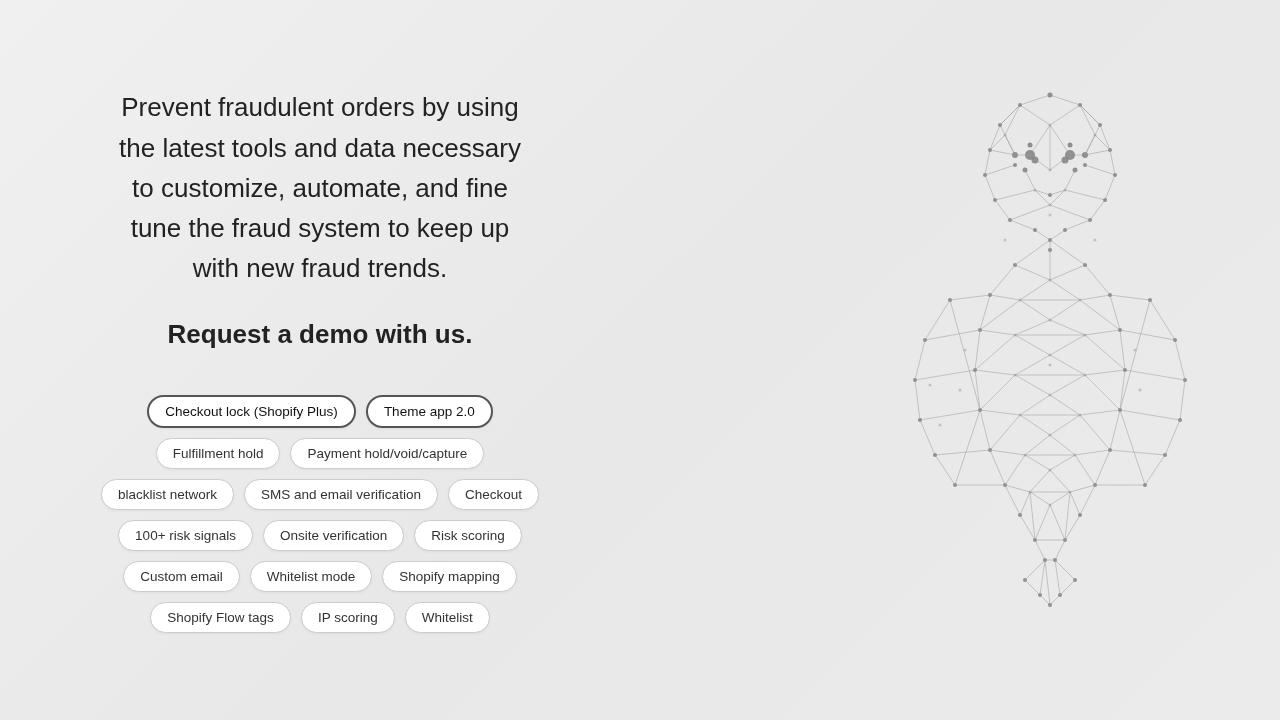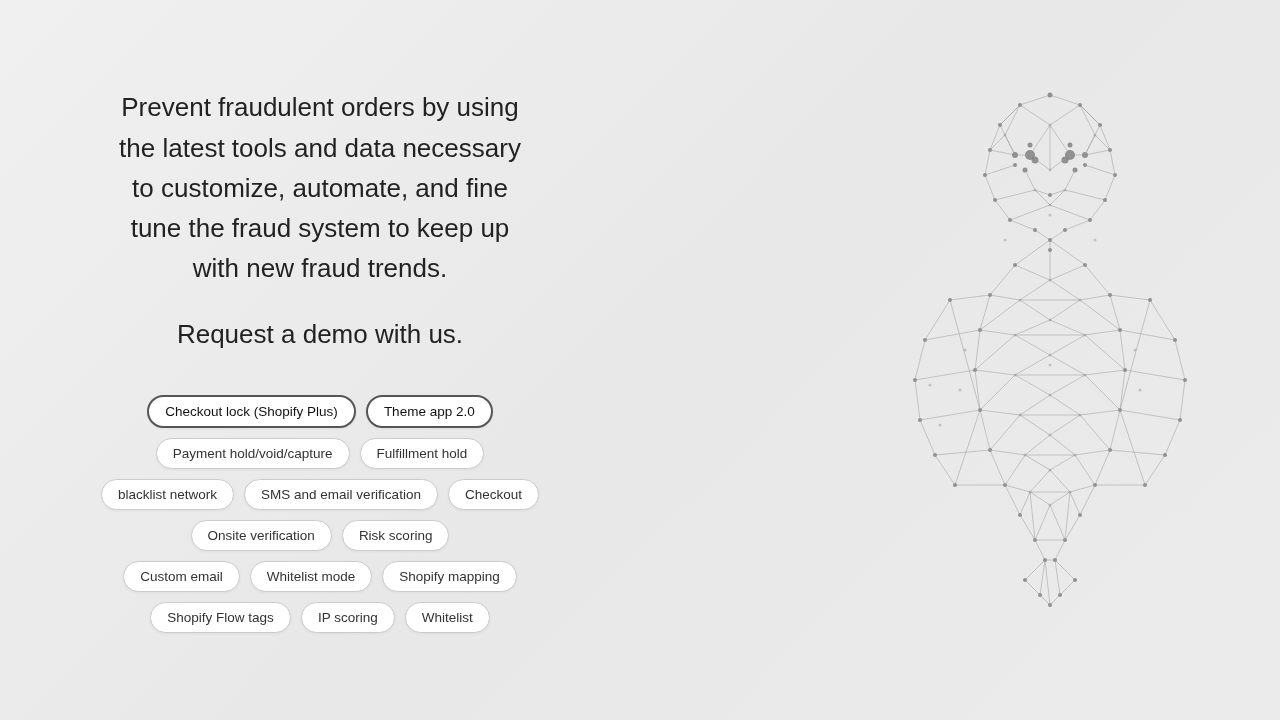--- a/index.html
+++ b/index.html
@@ -44,21 +44,21 @@
       line-height: 1.55;
       font-weight: 400;
       max-width: 420px;
       margin-bottom: 30px;
     }
 
     .demo-text {
       font-size: 26px;
       color: #222;
       text-align: right;
-      font-weight: 400;
+      font-weight: 700;
       margin-bottom: 45px;
     }
 
     .tags-container {
       display: flex;
       flex-direction: column;
       align-items: center;
       gap: 10px;
       width: 100%;
     }
@@ -127,31 +127,32 @@
     <p class="demo-text">Request a demo with us.</p>
 
     <div class="tags-container">
 
       <div class="tag-row">
         <span class="tag active">Checkout lock (Shopify Plus)</span>
         <span class="tag active">Theme app 2.0</span>
       </div>
 
       <div class="tag-row">
+        <span class="tag">Fulfillment hold</span>
         <span class="tag">Payment hold/void/capture</span>
-        <span class="tag">Fulfillment hold</span>
       </div>
 
       <div class="tag-row">
         <span class="tag">blacklist network</span>
         <span class="tag">SMS and email verification</span>
         <span class="tag">Checkout</span>
       </div>
 
       <div class="tag-row">
+        <span class="tag">100+ risk signals</span>
         <span class="tag">Onsite verification</span>
         <span class="tag">Risk scoring</span>
       </div>
 
       <div class="tag-row">
         <span class="tag">Custom email</span>
         <span class="tag">Whitelist mode</span>
         <span class="tag">Shopify mapping</span>
       </div>
 

